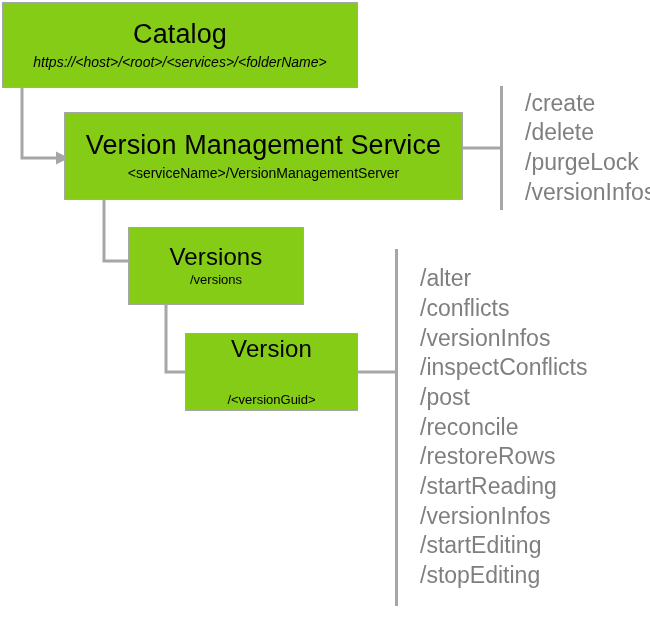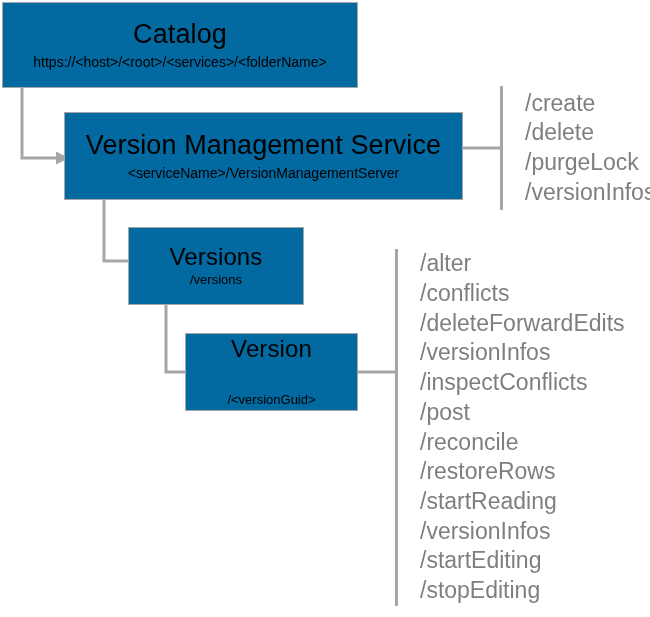--- a/index.html
+++ b/index.html
@@ -15,21 +15,21 @@
     width: 650px;
     height: 617px;
     background: #ffffff;
     overflow: hidden;
   }
 
   
   .node {
     position: absolute;
     box-sizing: border-box;
-    background: #0369a1;
+    background: #84cc16;
     border: 1px solid #a6a6a6;
     display: flex;
     flex-direction: column;
     align-items: center;
     justify-content: center;
     color: #000000;
     text-align: center;
   }
   .node .title {
     font-size: 25px;
@@ -39,21 +39,21 @@
   }
   .node .subtitle {
     font-size: 13px;
     line-height: 1.15;
     margin-top: 3px;
     white-space: nowrap;
   }
 
   #node-catalog        { left: 2px;   top: 2px;   width: 356px; height: 86px; }
   #node-catalog .title { font-size: 27px; }
-  #node-catalog .subtitle { font-size: 14px; margin-top: 5px; }
+  #node-catalog .subtitle { font-size: 14px; margin-top: 5px; font-style: italic; }
 
   #node-vms            { left: 64px;  top: 112px; width: 399px; height: 88px; }
   #node-vms .title     { font-size: 27px; }
   #node-vms .subtitle  { font-size: 14px; margin-top: 4px; }
 
   #node-versions       { left: 128px; top: 227px; width: 176px; height: 78px; }
   #node-versions .title{ font-size: 24px; }
 
   #node-version        { left: 185px; top: 333px; width: 173px; height: 78px; gap: 28px; }
   #node-version .title { font-size: 24px; }
@@ -160,21 +160,20 @@
       <div class="op">/purgeLock</div>
       <div class="op">/versionInfos</div>
     </div>
   </div>
 
   <div class="oplist" id="ops-version">
     <div class="bracket"></div>
     <div class="ops">
       <div class="op">/alter</div>
       <div class="op">/conflicts</div>
-      <div class="op">/deleteForwardEdits</div>
       <div class="op">/versionInfos</div>
       <div class="op">/inspectConflicts</div>
       <div class="op">/post</div>
       <div class="op">/reconcile</div>
       <div class="op">/restoreRows</div>
       <div class="op">/startReading</div>
       <div class="op">/versionInfos</div>
       <div class="op">/startEditing</div>
       <div class="op">/stopEditing</div>
     </div>

